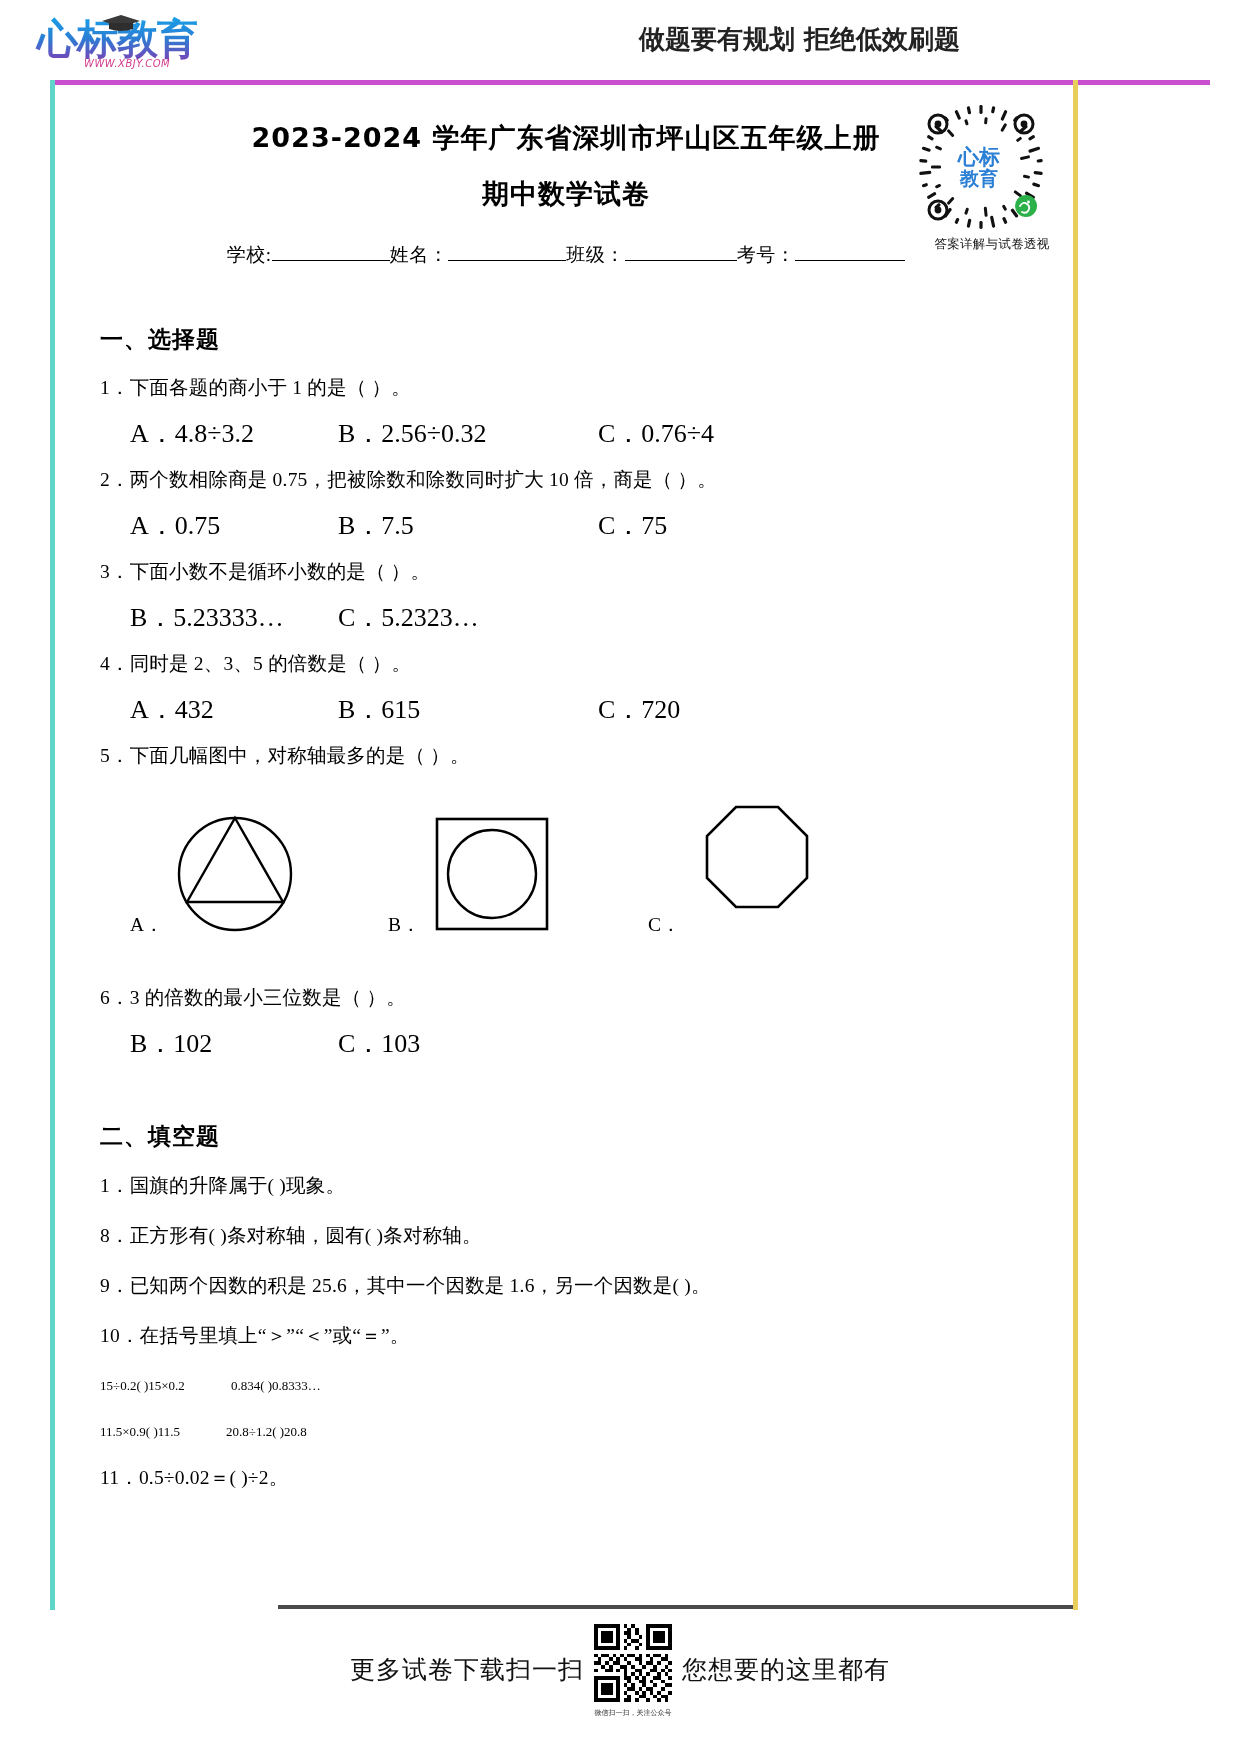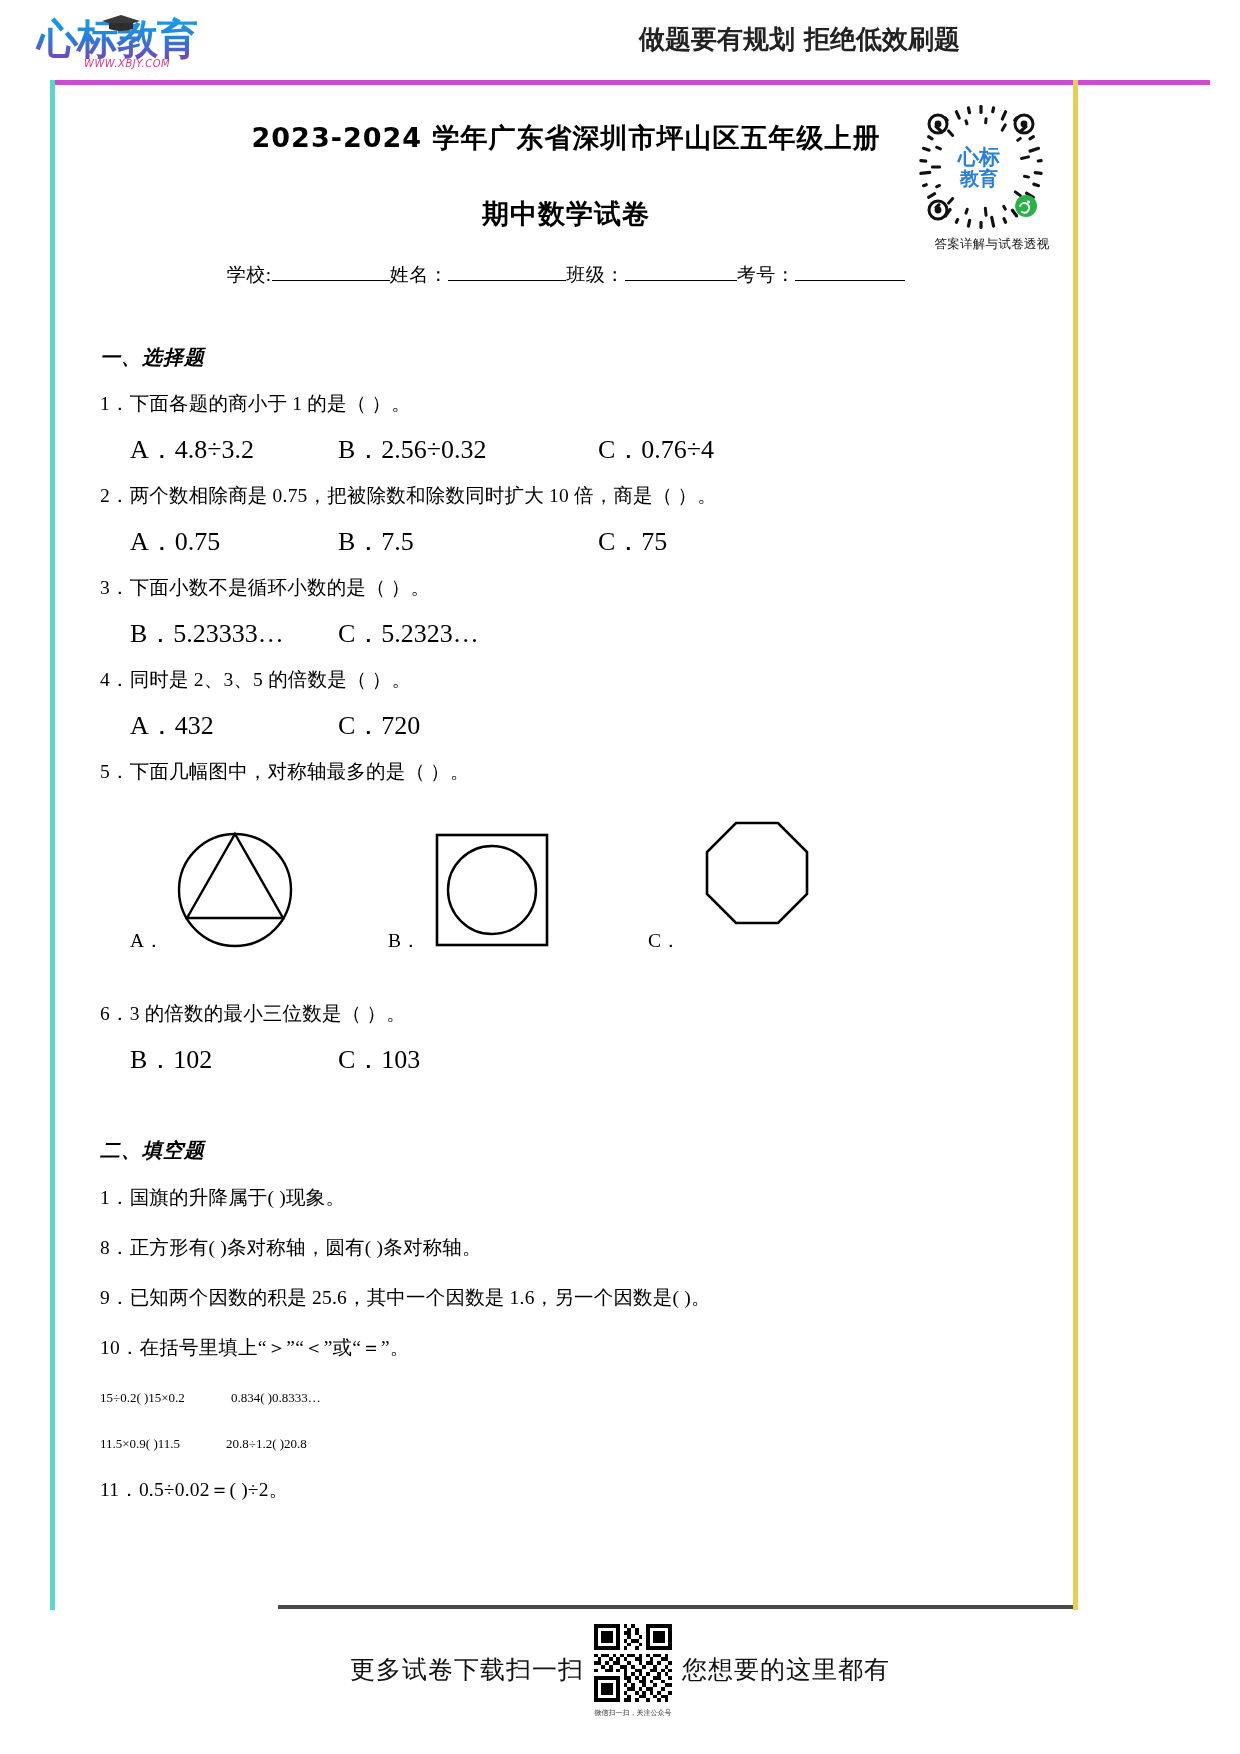--- a/index.html
+++ b/index.html
@@ -84,21 +84,21 @@
   }
   .title1, .title2 {
     text-align: center;
     font-family: "DejaVu Sans", sans-serif;
     font-weight: bold;
     font-size: 27px;
     letter-spacing: 1px;
     color: #000;
   }
   .title1 { margin-top: 28px; }
-  .title2 { margin-top: 40px; }
+  .title2 { margin-top: 20px; }
 
   .idline {
     margin-top: 30px;
     text-align: center;
     font-size: 19px;
     letter-spacing: 0.5px;
     white-space: nowrap;
   }
   .idline .blank {
     display: inline-block;
@@ -121,24 +121,23 @@
     font-size: 12.5px;
     color: #111;
     white-space: nowrap;
     letter-spacing: 0.3px;
   }
 
   
   .section-head {
     font-family: "DejaVu Sans", sans-serif;
     font-weight: bold;
-    font-size: 20px;
+    font-size: 23px;
     margin: 0 0 14px 38px;
     letter-spacing: 1px;
-    font-style: italic;
   }
   .sec1 { margin-top: 56px; }
   .sec2 { margin-top: 58px; }
 
   .qline {
     margin: 0 0 8px 38px;
     font-size: 19.5px;
     line-height: 38px;
     letter-spacing: 0.2px;
     white-space: nowrap;
@@ -357,20 +356,21 @@
 
       <div class="qline">3．下面小数不是循环小数的是（      ）。</div>
       <div class="opts">
         <span class="opt">B．5.23333…</span>
         <span class="opt">C．5.2323…</span>
       </div>
 
       <div class="qline">4．同时是 2、3、5 的倍数是（   ）。</div>
       <div class="opts">
         <span class="opt">A．432</span>
+        <span class="opt">B．615</span>
         <span class="opt">C．720</span>
       </div>
 
       <div class="qline">5．下面几幅图中，对称轴最多的是（   ）。</div>
       <div class="figrow">
 
         <div class="figcell a">
           <span class="figlabel">A．</span>
           <svg width="126" height="126" viewBox="0 0 126 126">
             <circle cx="63" cy="63" r="56" fill="none" stroke="#000" stroke-width="2.4"></circle>

